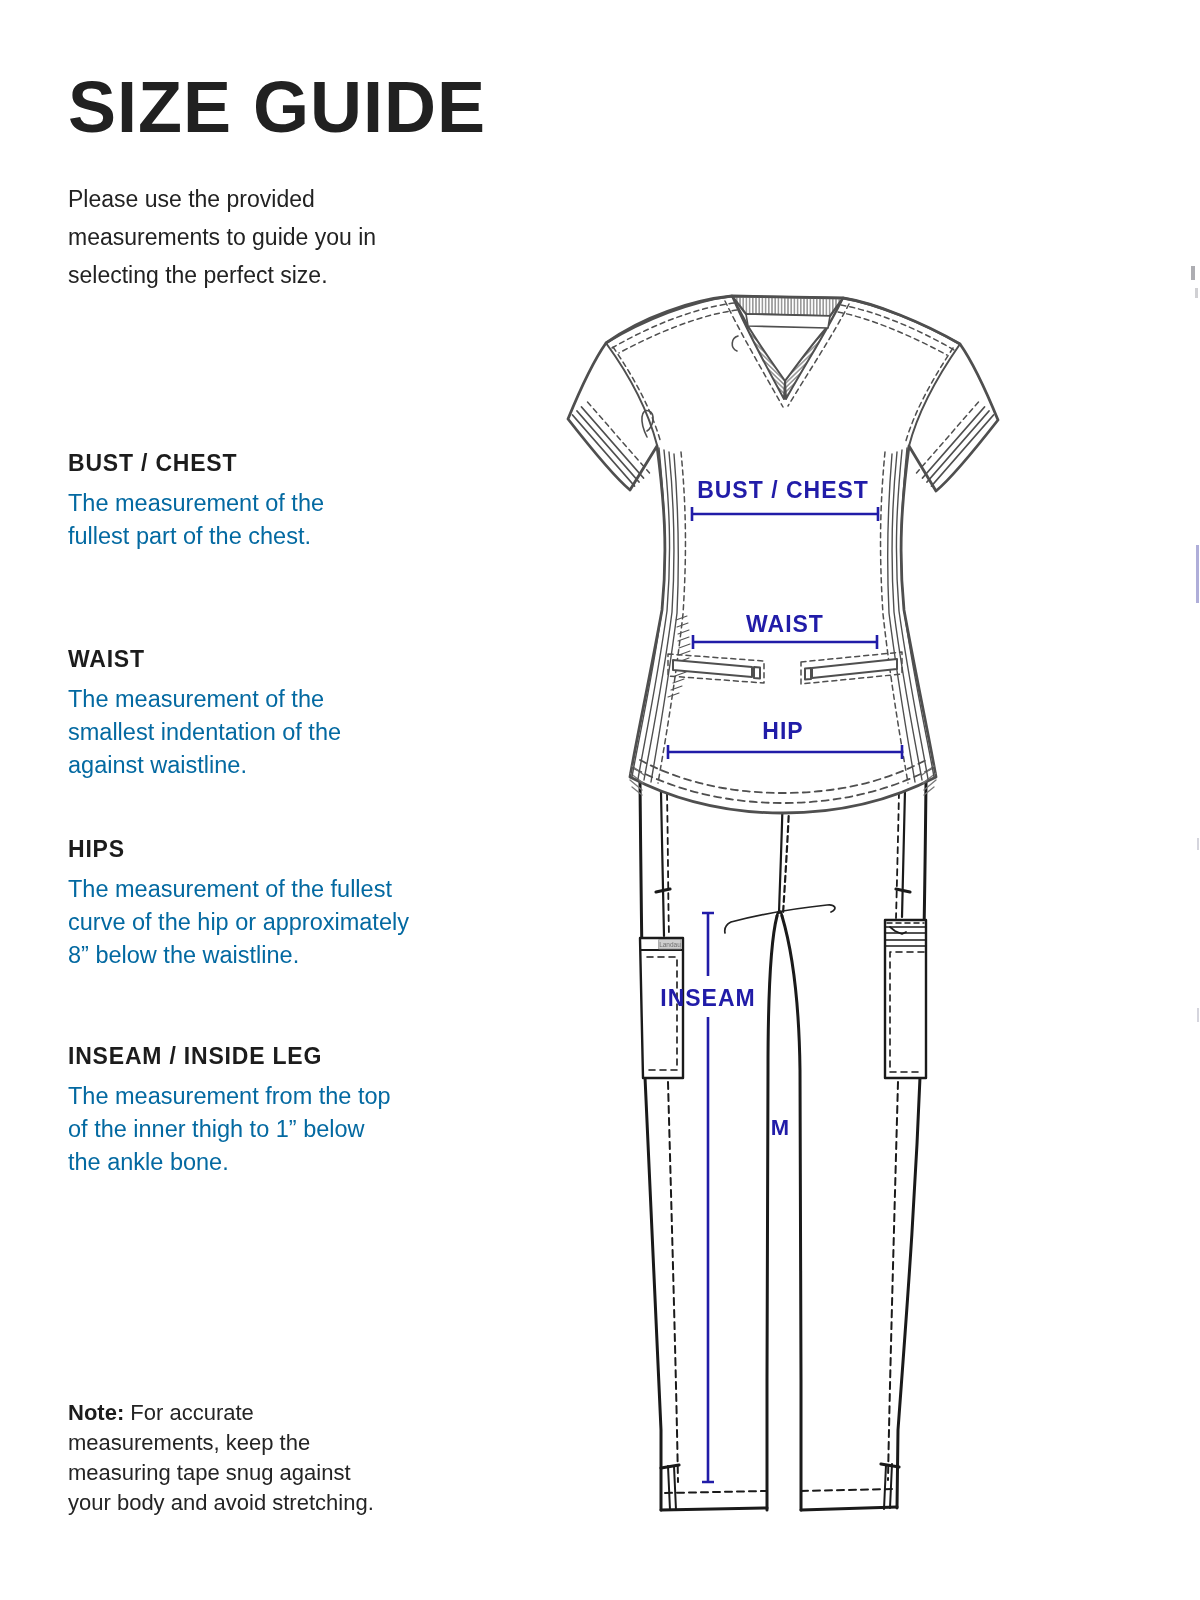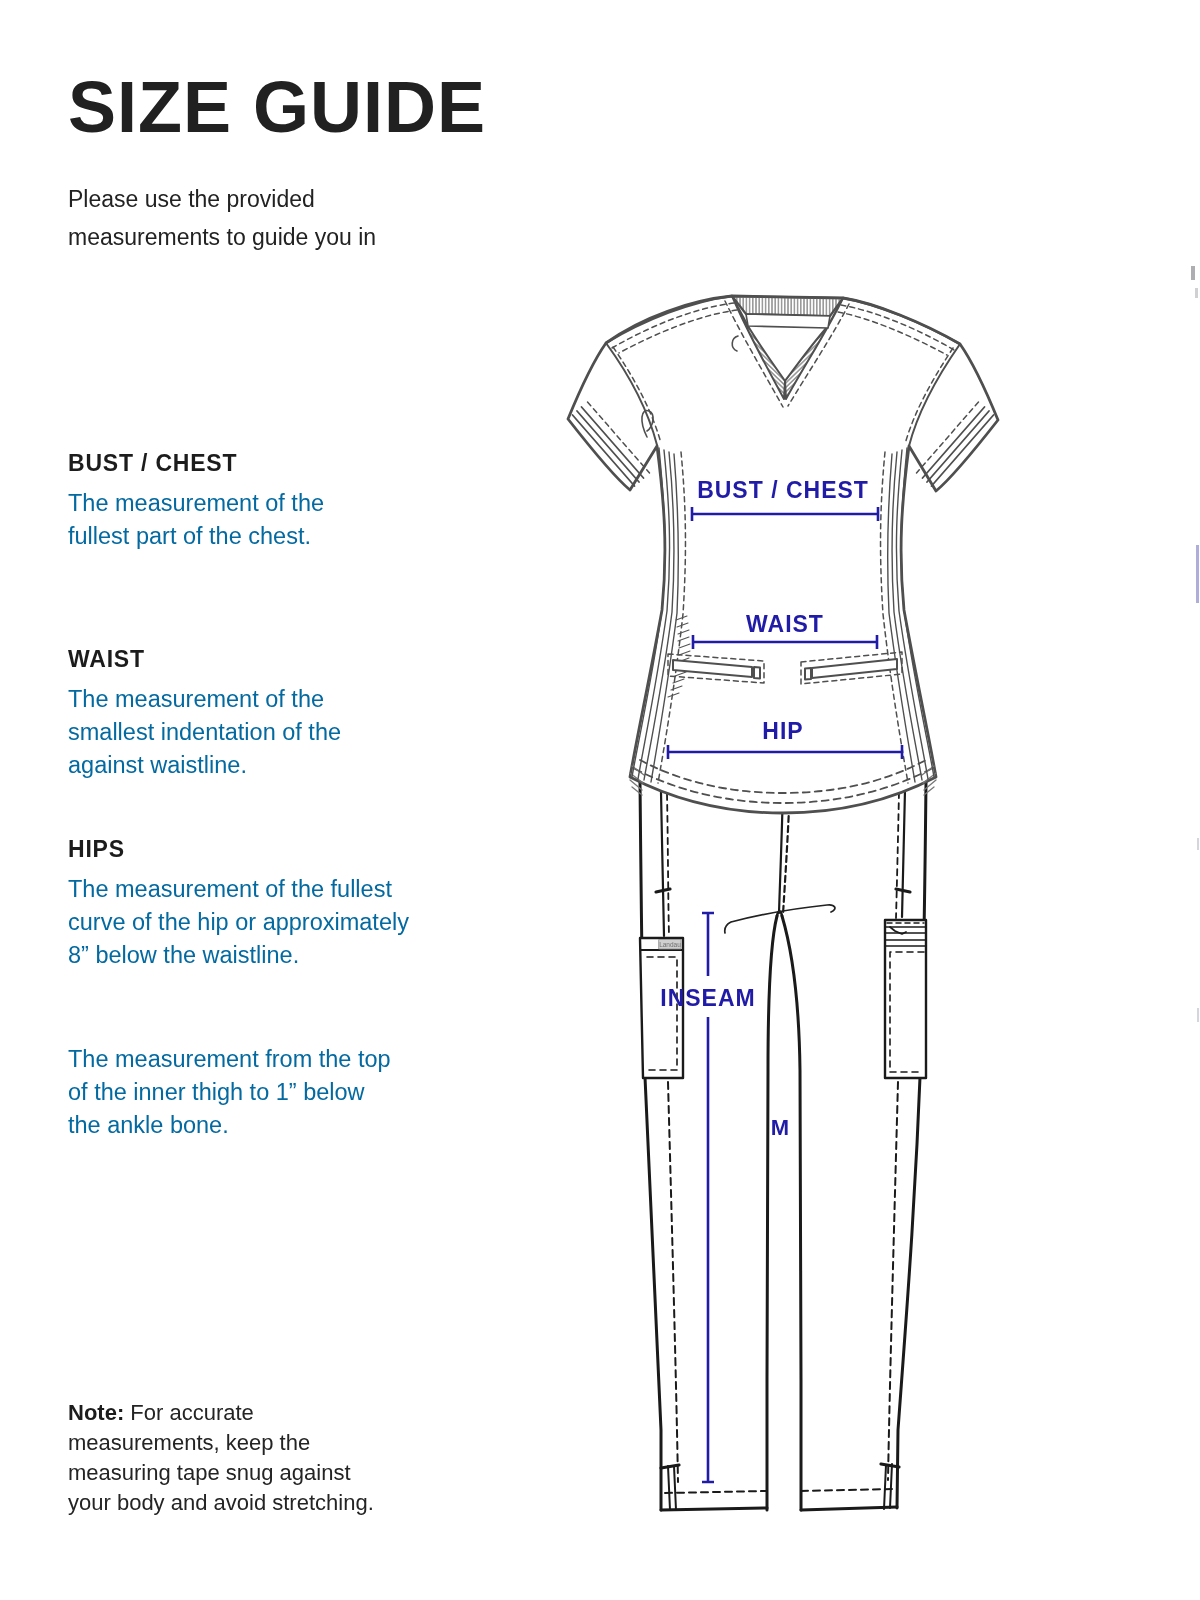--- a/index.html
+++ b/index.html
@@ -34,20 +34,21 @@
 </head>
 <body>
 
 <div class="abs" style="left:68px;top:66px;">
   <h1 class="title">SIZE GUIDE</h1>
 </div>
 
 <p class="intro abs" style="left:68px;top:180px;width:480px;">
   <span>Please use the provided</span><br>
   <span>measurements to guide you in</span><br>
+  <span>selecting the perfect size.</span>
 </p>
 
 <div class="def abs" style="left:68px;top:450px;width:420px;">
   <h2>BUST / CHEST</h2>
   <p>
     <span>The measurement of the</span><br>
     <span>fullest part of the chest.</span>
   </p>
 </div>
 
@@ -63,20 +64,21 @@
 <div class="def abs" style="left:68px;top:836px;width:440px;">
   <h2>HIPS</h2>
   <p>
     <span>The measurement of the fullest</span><br>
     <span>curve of the hip or approximately</span><br>
     <span>8” below the waistline.</span>
   </p>
 </div>
 
 <div class="def abs" style="left:68px;top:1043px;width:440px;">
+  <h2>INSEAM / INSIDE LEG</h2>
   <p>
     <span>The measurement from the top</span><br>
     <span>of the inner thigh to 1” below</span><br>
     <span>the ankle bone.</span>
   </p>
 </div>
 
 <p class="note abs" style="left:68px;top:1398px;width:420px;">
   <strong>Note:</strong>
   <span>For accurate</span><br>

